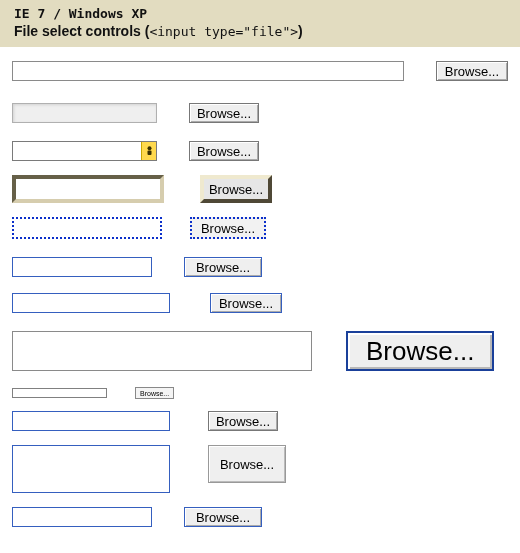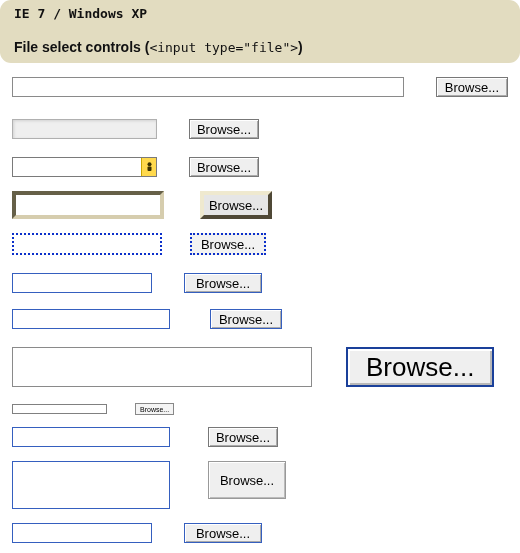--- a/index.html
+++ b/index.html
@@ -7,34 +7,33 @@
     margin: 0;
     padding: 0;
     font-family: Arial, sans-serif;
     font-size: 13px;
     background: #fff;
     width: 520px;
   }
   .header {
     background: #e2dcc0;
     padding: 6px 24px 8px 14px;
-    border-radius: 11px;
   }
   .header-line1 {
     font-family: "Lucida Console", Monaco, monospace;
     font-size: 13px;
     font-weight: bold;
     color: #111;
   }
   .header-line2 {
     font-family: Arial, sans-serif;
     font-size: 14px;
     font-weight: bold;
     color: #111;
-    margin-top: 18px;
+    margin-top: 2px;
   }
   .header-line2 .mono {
     font-family: "Lucida Console", Monaco, monospace;
     font-size: 13px;
     font-weight: normal;
   }
   .content {
     padding: 10px 12px;
   }
   .row {

